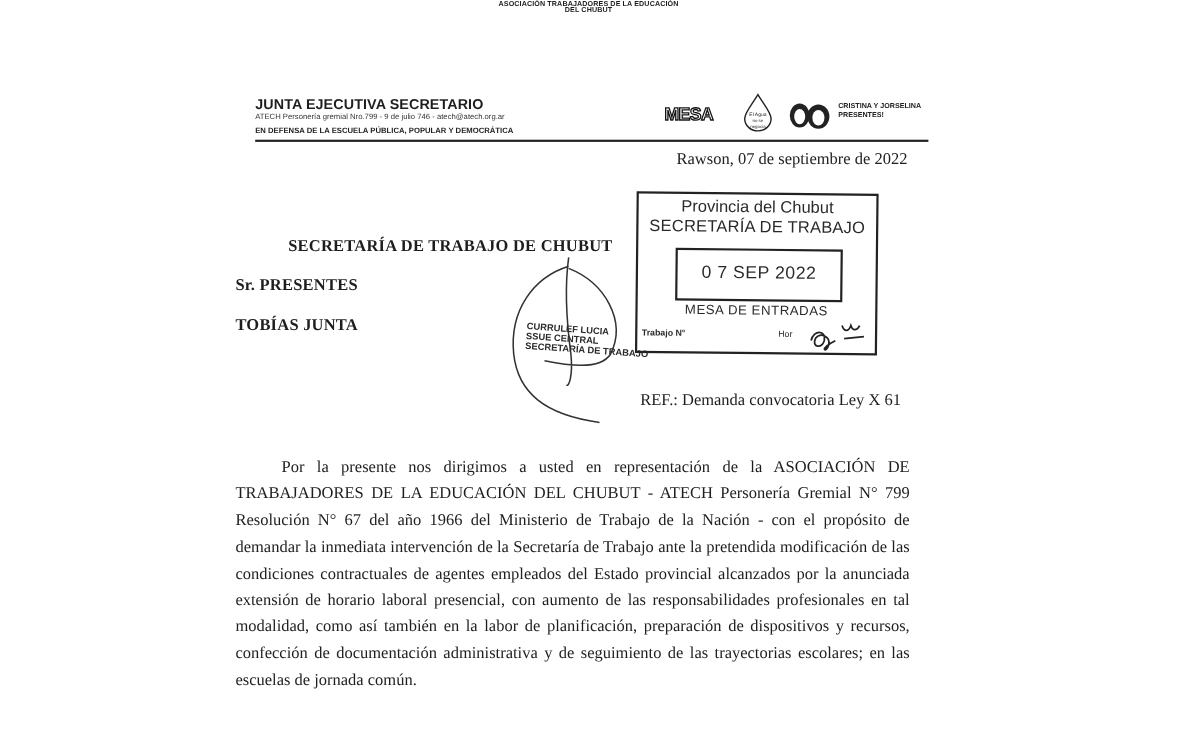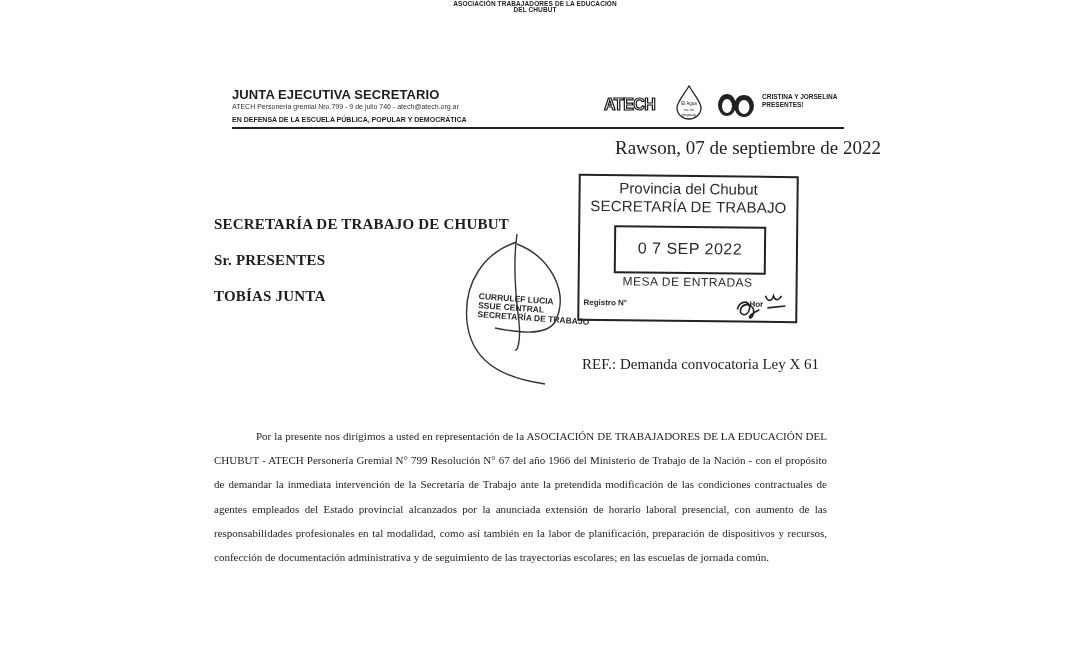--- a/index.html
+++ b/index.html
@@ -13,55 +13,55 @@
   
   .hdr-title { left: 232px; top: 87px; font-family: "Liberation Sans", sans-serif; font-weight: bold; font-size: 13px; letter-spacing: 0.1px; }
   .hdr-addr { left: 232px; top: 103px; font-family: "Liberation Sans", sans-serif; font-size: 7px; color: #333; }
   .hdr-slogan { left: 232px; top: 116px; font-family: "Liberation Sans", sans-serif; font-size: 7px; font-weight: bold; }
   .hdr-rule { left: 232px; top: 127px; width: 612px; height: 2px; background: #222; }
   .ctera { left: 604px; top: 96px; font-family: "Liberation Sans", sans-serif; font-weight: 900; font-size: 16px; color: #fff; -webkit-text-stroke: 1.2px #111; letter-spacing: -0.5px; }
   .drop { left: 674px; top: 84px; width: 30px; height: 36px; }
   .faces { left: 716px; top: 92px; width: 40px; height: 26px; }
   .cristina { left: 762px; top: 93px; font-family: "Liberation Sans", sans-serif; font-size: 6.5px; font-weight: bold; line-height: 8px; color: #222; }
   
-  .date { left: 615px; top: 137px; font-size: 19px; color: #222; }
+  .date { left: 615px; top: 137px; font-size: 15px; color: #222; }
   .addr { left: 214px; font-weight: bold; font-size: 15px; letter-spacing: 0.2px; }
-  .addr1 { top: 216px; }
+  .addr1 { top: 216px; margin-left: 48px; }
   .addr2 { top: 252px; }
   .addr3 { top: 288px; }
   .ref { left: 582px; top: 356px; font-size: 15px; }
-  .para { left: 214px; top: 424px; width: 613px; font-size: 11px; line-height: 24.2px; text-align: justify; }
+  .para { left: 214px; top: 413px; width: 613px; font-size: 15px; line-height: 24.2px; text-align: justify; }
   .para p { margin: 0; text-indent: 42px; }
   
   .stamp { left: 578px; top: 175px; width: 216px; height: 143px; border: 2px solid #222; transform: rotate(0.6deg); font-family: "Liberation Sans", sans-serif; color: #2a2a2a; }
   .st-l1 { position: absolute; top: 3px; left: 0; width: 100%; text-align: center; font-size: 15px; }
   .st-l2 { position: absolute; top: 21px; left: 0; width: 100%; text-align: center; font-size: 15px; letter-spacing: 0.2px; }
   .st-box { position: absolute; left: 34px; top: 49px; width: 148px; height: 44px; border: 2px solid #222; }
   .st-date { position: absolute; top: 12px; width: 100%; text-align: center; font-size: 16px; font-family: "Liberation Sans Narrow", "Liberation Sans", sans-serif; letter-spacing: 0.5px; }
   .st-mesa { position: absolute; top: 98px; left: 0; width: 100%; text-align: center; font-size: 12px; letter-spacing: 0.5px; }
   .st-reg { position: absolute; top: 122px; left: 4px; font-size: 8px; font-weight: bold; }
-  .st-hor { position: absolute; top: 122px; left: 128px; font-size: 8px; font-weight: bold; margin-left: 42px; }
+  .st-hor { position: absolute; top: 122px; left: 128px; font-size: 8px; font-weight: normal; }
   
   .sig { left: 455px; top: 232px; width: 140px; height: 160px; }
   .sig-text { left: 478px; top: 296px; font-family: "Liberation Sans", sans-serif; font-size: 8.5px; font-weight: bold; line-height: 9px; color: #2a2a2a; transform: rotate(4deg); }
 </style>
 </head>
 <body>
 
 <div class="abs logo">
   <div class="logo-sub">ASOCIACIÓN TRABAJADORES DE LA EDUCACIÓN</div>
   <div class="logo-sub">DEL CHUBUT</div>
 </div>
 
 <div class="abs hdr-title">JUNTA EJECUTIVA SECRETARIO</div>
 <div class="abs hdr-addr">ATECH Personería gremial Nro.799 - 9 de julio 746 - atech@atech.org.ar</div>
 <div class="abs hdr-slogan">EN DEFENSA DE LA ESCUELA PÚBLICA, POPULAR Y DEMOCRÁTICA</div>
 <div class="abs hdr-rule"></div>
 
-<div class="abs ctera">ATECH</div>
+<div class="abs ctera">MESA</div>
 <svg class="abs drop" viewBox="0 0 30 36">
   <path d="M15 2 C 9 12, 3 18, 3 24 a12 11 0 0 0 24 0 C27 18, 21 12, 15 2 Z" fill="#fff" stroke="#222" stroke-width="1.3"></path>
   <text x="15" y="21" font-size="4.5" text-anchor="middle" font-family="Liberation Sans, sans-serif" fill="#222">El Agua</text>
   <text x="15" y="27" font-size="4" text-anchor="middle" font-family="Liberation Sans, sans-serif" fill="#222">no se</text>
   <text x="15" y="32" font-size="4" text-anchor="middle" font-family="Liberation Sans, sans-serif" fill="#222">negocia</text>
 </svg>
 <svg class="abs faces" viewBox="0 0 40 26">
   <ellipse cx="11" cy="13" rx="9" ry="11" fill="#222"></ellipse>
   <ellipse cx="11" cy="14" rx="5" ry="7" fill="#fff"></ellipse>
   <ellipse cx="28" cy="14" rx="10" ry="11" fill="#222"></ellipse>
@@ -87,21 +87,21 @@
   <div>SECRETARÍA DE TRABAJO</div>
 </div>
 
 <div class="abs stamp">
   <div class="st-l1">Provincia del Chubut</div>
   <div class="st-l2">SECRETARÍA DE TRABAJO</div>
   <div class="st-box">
     <div class="st-date">0 7 SEP 2022</div>
   </div>
   <div class="st-mesa">MESA DE ENTRADAS</div>
-  <div class="st-reg">Registro N°</div>
+  <div class="st-reg">Trabajo N°</div>
   <div class="st-hor">Hor</div>
   <svg style="position:absolute;left:150px;top:110px;width:60px;height:34px" viewBox="0 0 60 34">
     <path d="M8 22 C 10 12, 22 12, 20 22 C 18 30, 8 28, 12 20 C 16 14, 26 18, 24 26 C 22 34, 14 30, 30 22 M36 8 C 38 14, 42 14, 44 8 C 46 14, 50 12, 52 8 M38 20 L 56 18" fill="none" stroke="#222" stroke-width="1.6"></path>
   </svg>
 </div>
 
 <div class="abs ref">REF.: Demanda convocatoria Ley X 61</div>
 
 <div class="abs para">
   <p>Por la presente nos dirigimos a usted en representación de la ASOCIACIÓN DE TRABAJADORES DE LA EDUCACIÓN DEL CHUBUT - ATECH Personería Gremial N° 799 Resolución N° 67 del año 1966 del Ministerio de Trabajo de la Nación - con el propósito de demandar la inmediata intervención de la Secretaría de Trabajo ante la pretendida modificación de las condiciones contractuales de agentes empleados del Estado provincial alcanzados por la anunciada extensión de horario laboral presencial, con aumento de las responsabilidades profesionales en tal modalidad, como así también en la labor de planificación, preparación de dispositivos y recursos, confección de documentación administrativa y de seguimiento de las trayectorias escolares; en las escuelas de jornada común.</p>

